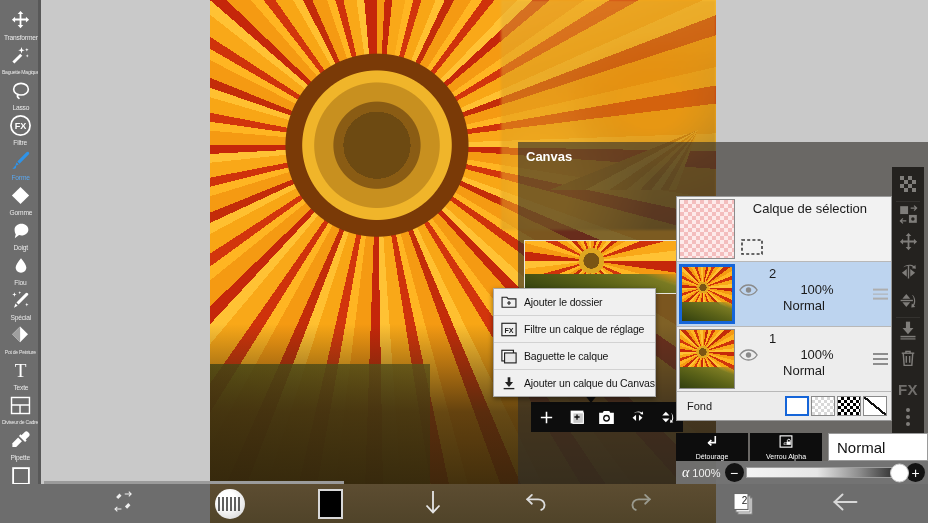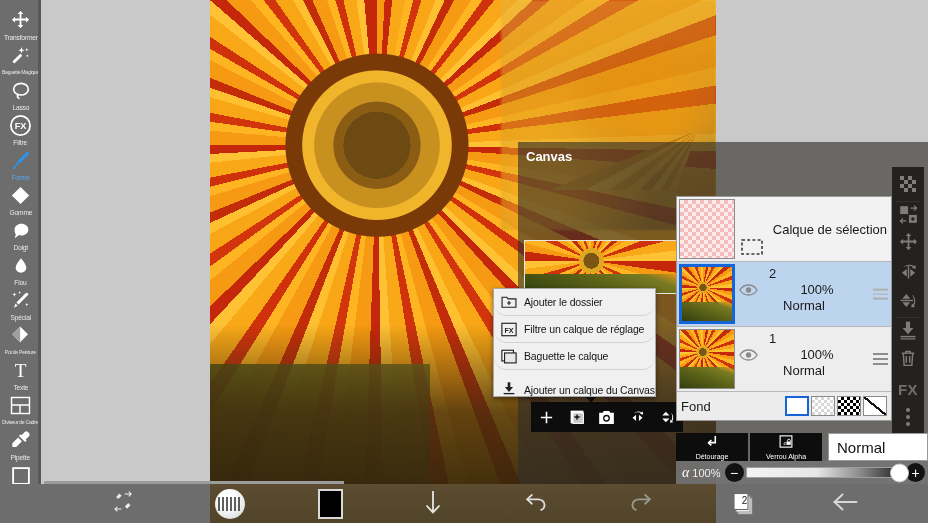--- a/index.html
+++ b/index.html
@@ -114,28 +114,28 @@
   .lmid{display:flex;align-items:center;}
   .eye{width:26px;display:flex;align-items:center;justify-content:center;}
   .lpct{flex:1;text-align:center;font-size:13px;color:#1a1a1a;padding-right:14px;}
   .lbot{font-size:13px;color:#1a1a1a;text-align:center;padding-right:14px;line-height:17px;}
   .lhandle{position:absolute;right:3px;top:50%;transform:translateY(-50%);}
   .lhandle i{display:block;width:15px;height:1.6px;background:#aeaeae;margin:3px 0;}
   .lrow.lrow1 .lhandle i{background:#8d8d8d;height:2px;}
 
   
   .selrow{display:flex;background:#f2f2f2;border-bottom:1px solid #b8b8b8;min-height:62px;}
-  .selrow .sbody{flex:1;display:flex;flex-direction:column;justify-content:flex-end;padding:4px 4px 4px 0;}
+  .selrow .sbody{flex:1;display:flex;flex-direction:column;justify-content:space-between;padding:4px 24px 4px 0;}
   .stitle{font-size:13px;color:#1a1a1a;text-align:right;}
   .ssub{font-size:13px;color:#1a1a1a;text-align:right;}
   .smark{display:flex;justify-content:center;align-items:center;height:20px;}
 
   
   .fond-row{display:flex;align-items:center;background:#ececec;height:28px;padding:0 4px;box-sizing:border-box;}
-  .fond-lbl{font-size:13px;color:#1a1a1a;flex:1;}
+  .fond-lbl{font-size:11px;color:#1a1a1a;flex:1;margin-left:6px;}
   .swatch{width:24px;height:20px;margin-left:2px;box-sizing:border-box;border:1px solid #8a8a8a;}
   .swatch.white{background:#fff;border:2px solid #1565d8;}
   .swatch.checkL{background-image:
       linear-gradient(45deg,#d8d8d8 25%,transparent 25%,transparent 75%,#d8d8d8 75%),
       linear-gradient(45deg,#d8d8d8 25%,transparent 25%,transparent 75%,#d8d8d8 75%);
       background-size:6px 6px;background-position:0 0,3px 3px;background-color:#fff;}
   .swatch.checkD{background-image:
       linear-gradient(45deg,#000 25%,transparent 25%,transparent 75%,#000 75%),
       linear-gradient(45deg,#000 25%,transparent 25%,transparent 75%,#000 75%);
       background-size:6px 6px;background-position:0 0,3px 3px;background-color:#fff;}
@@ -170,22 +170,22 @@
     overflow:hidden;background:#caa;}
   #calque-toolbar{position:absolute;left:13px;top:260px;width:152px;height:30px;background:#0d0d0d;
     display:flex;align-items:center;justify-content:space-around;}
   #calque-toolbar .ct{cursor:pointer;display:flex;align-items:center;justify-content:center;width:26px;height:26px;}
   #calque-caret{position:absolute;left:66px;top:252px;width:0;height:0;border-left:7px solid transparent;
     border-right:7px solid transparent;border-top:9px solid #0d0d0d;}
 
   
   #ctx-menu{position:absolute;left:493px;top:288px;width:163px;background:#f0f0f0;
     border:1px solid #a8a8a8;box-shadow:0 2px 5px rgba(0,0,0,.45);box-sizing:border-box;}
-  .ctx-item{display:flex;align-items:center;height:26px;border-bottom:1px solid #d2d2d2;cursor:pointer;border-radius:13px;}
-  .ctx-item:last-child{border-bottom:none;align-items:flex-end;}
+  .ctx-item{display:flex;align-items:center;height:26px;border-bottom:1px solid #d2d2d2;cursor:pointer;}
+  .ctx-item:last-child{border-bottom:none;}
   .ctx-ic{width:30px;display:flex;align-items:center;justify-content:center;flex:0 0 auto;}
   .ctx-lbl{font-size:10.5px;color:#141414;letter-spacing:-.15px;}
 
   
   #bottom-bar{position:absolute;left:0;top:484px;width:928px;height:39px;background:#6d6d6d;}
   #bottom-bar .bovl{position:absolute;left:210px;top:0;width:506px;height:39px;
     background:linear-gradient(180deg,rgba(86,64,26,.72),rgba(72,56,22,.78));}
   .bitem{position:absolute;top:0;height:39px;display:flex;align-items:center;justify-content:center;cursor:pointer;}
   #color-swatch{width:25px;height:30px;background:#000;border:2px solid #d8d8d8;box-sizing:border-box;}
   #brush-preview{width:30px;height:30px;border-radius:50%;background:

